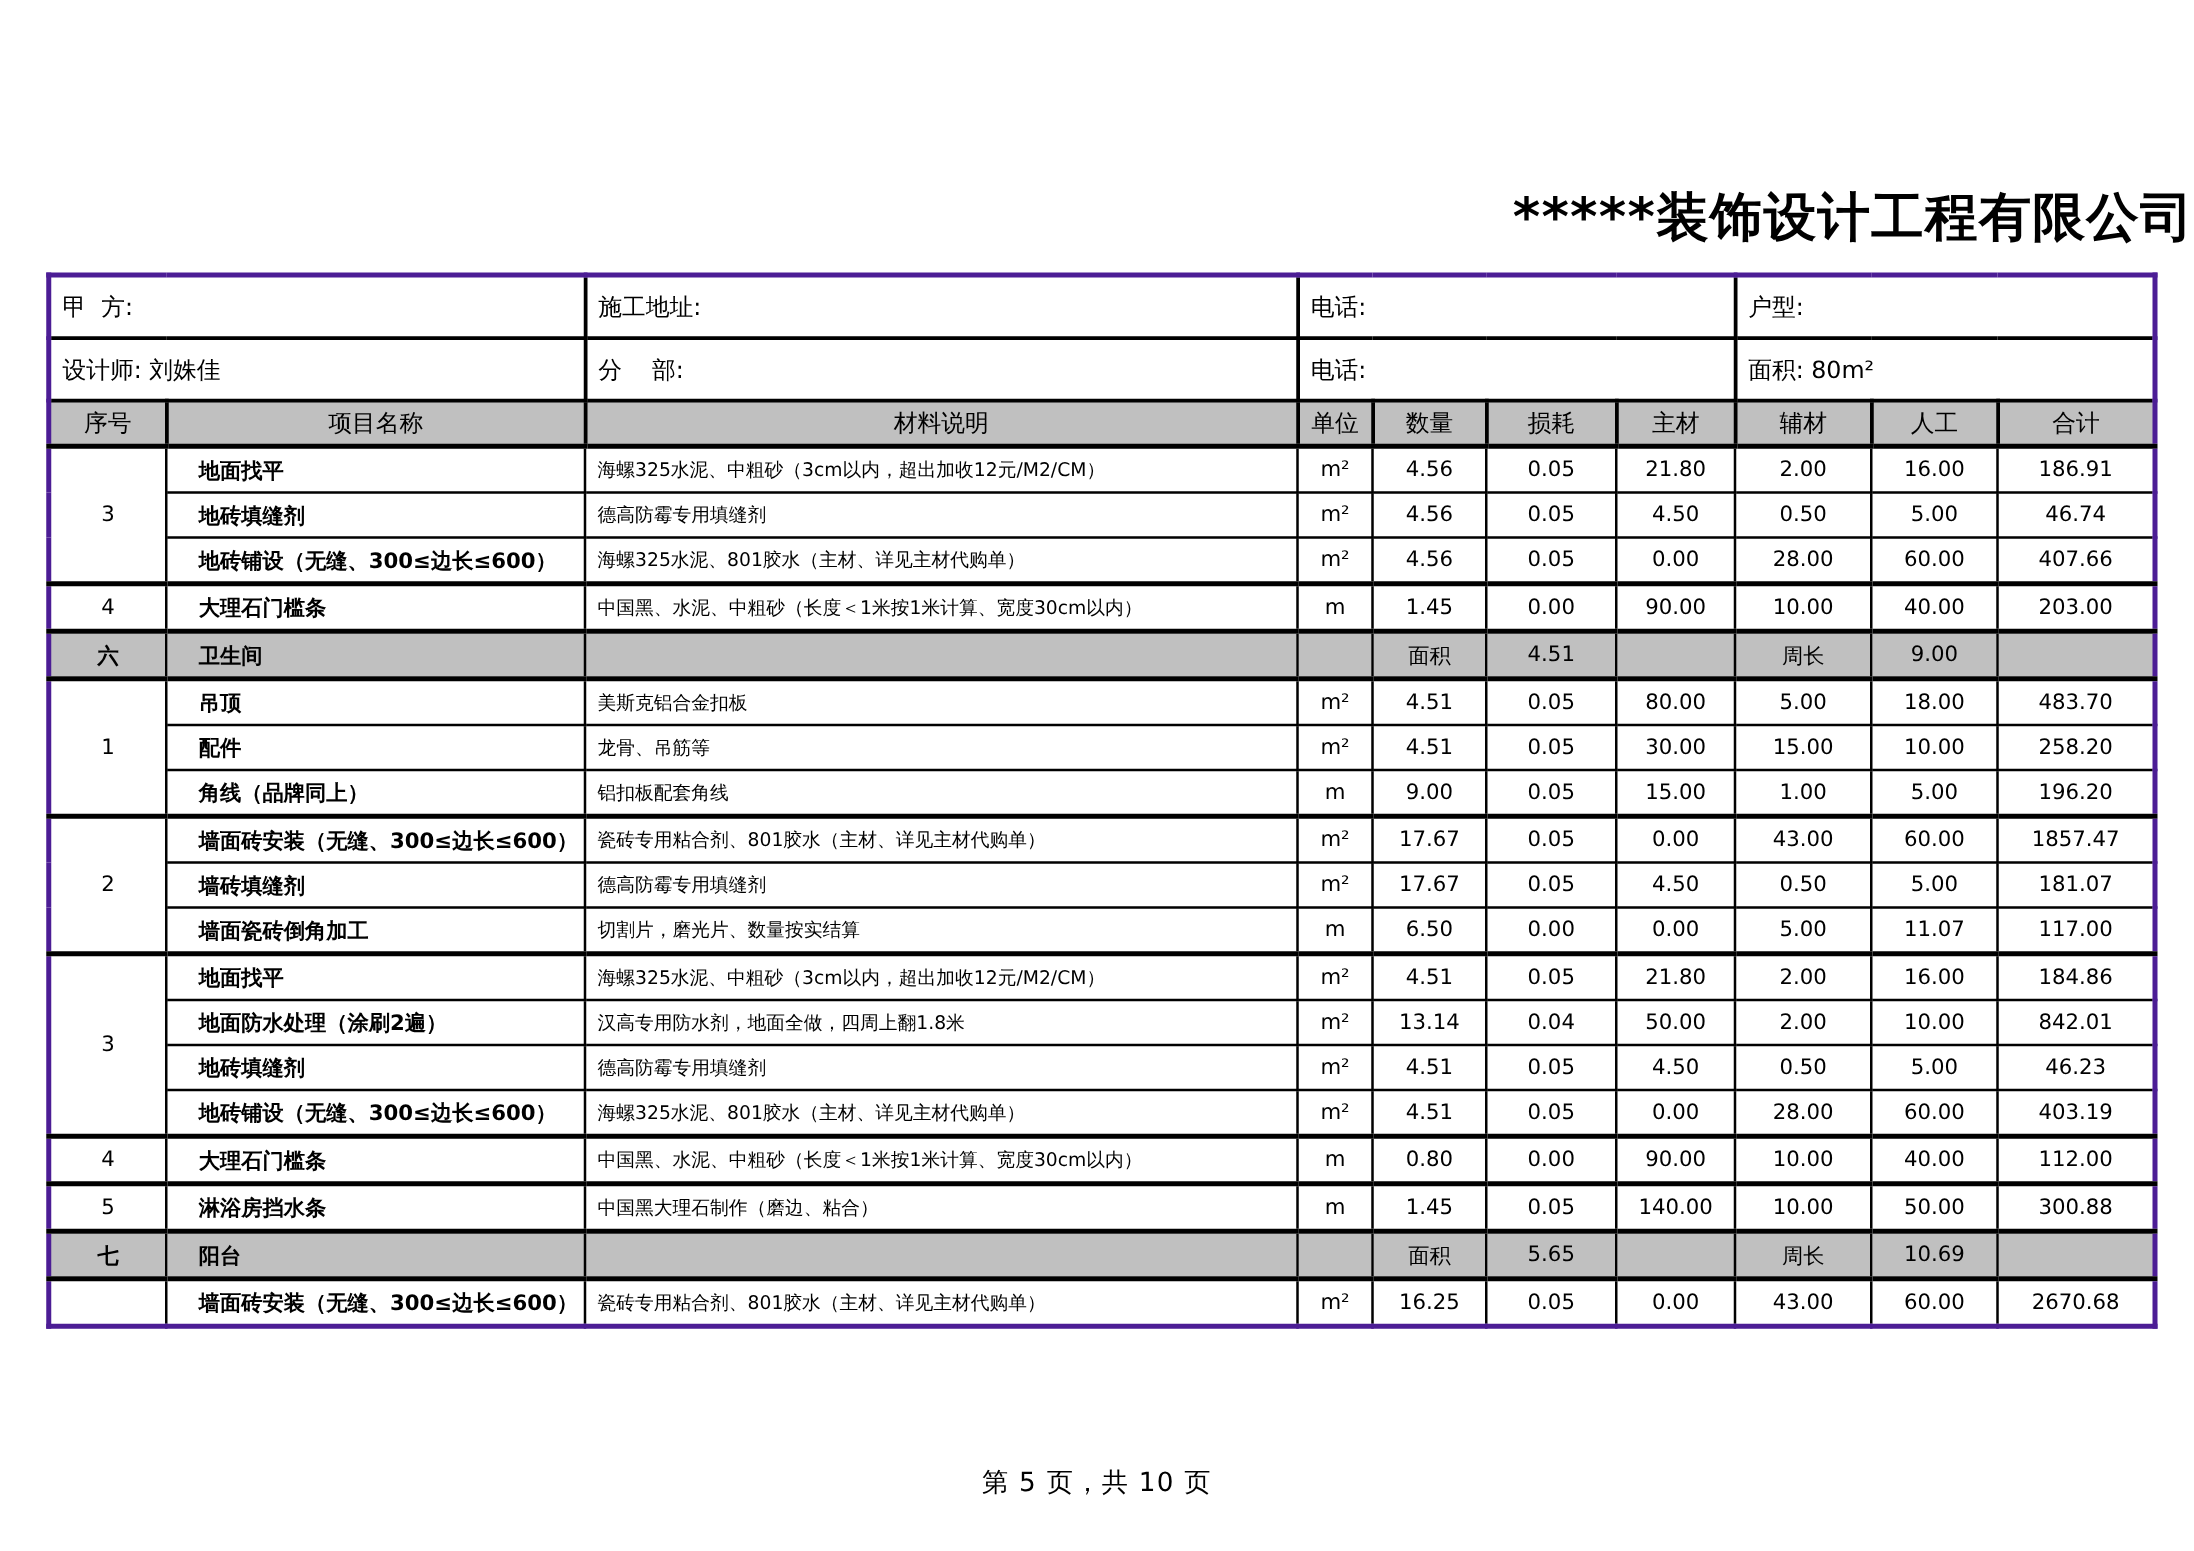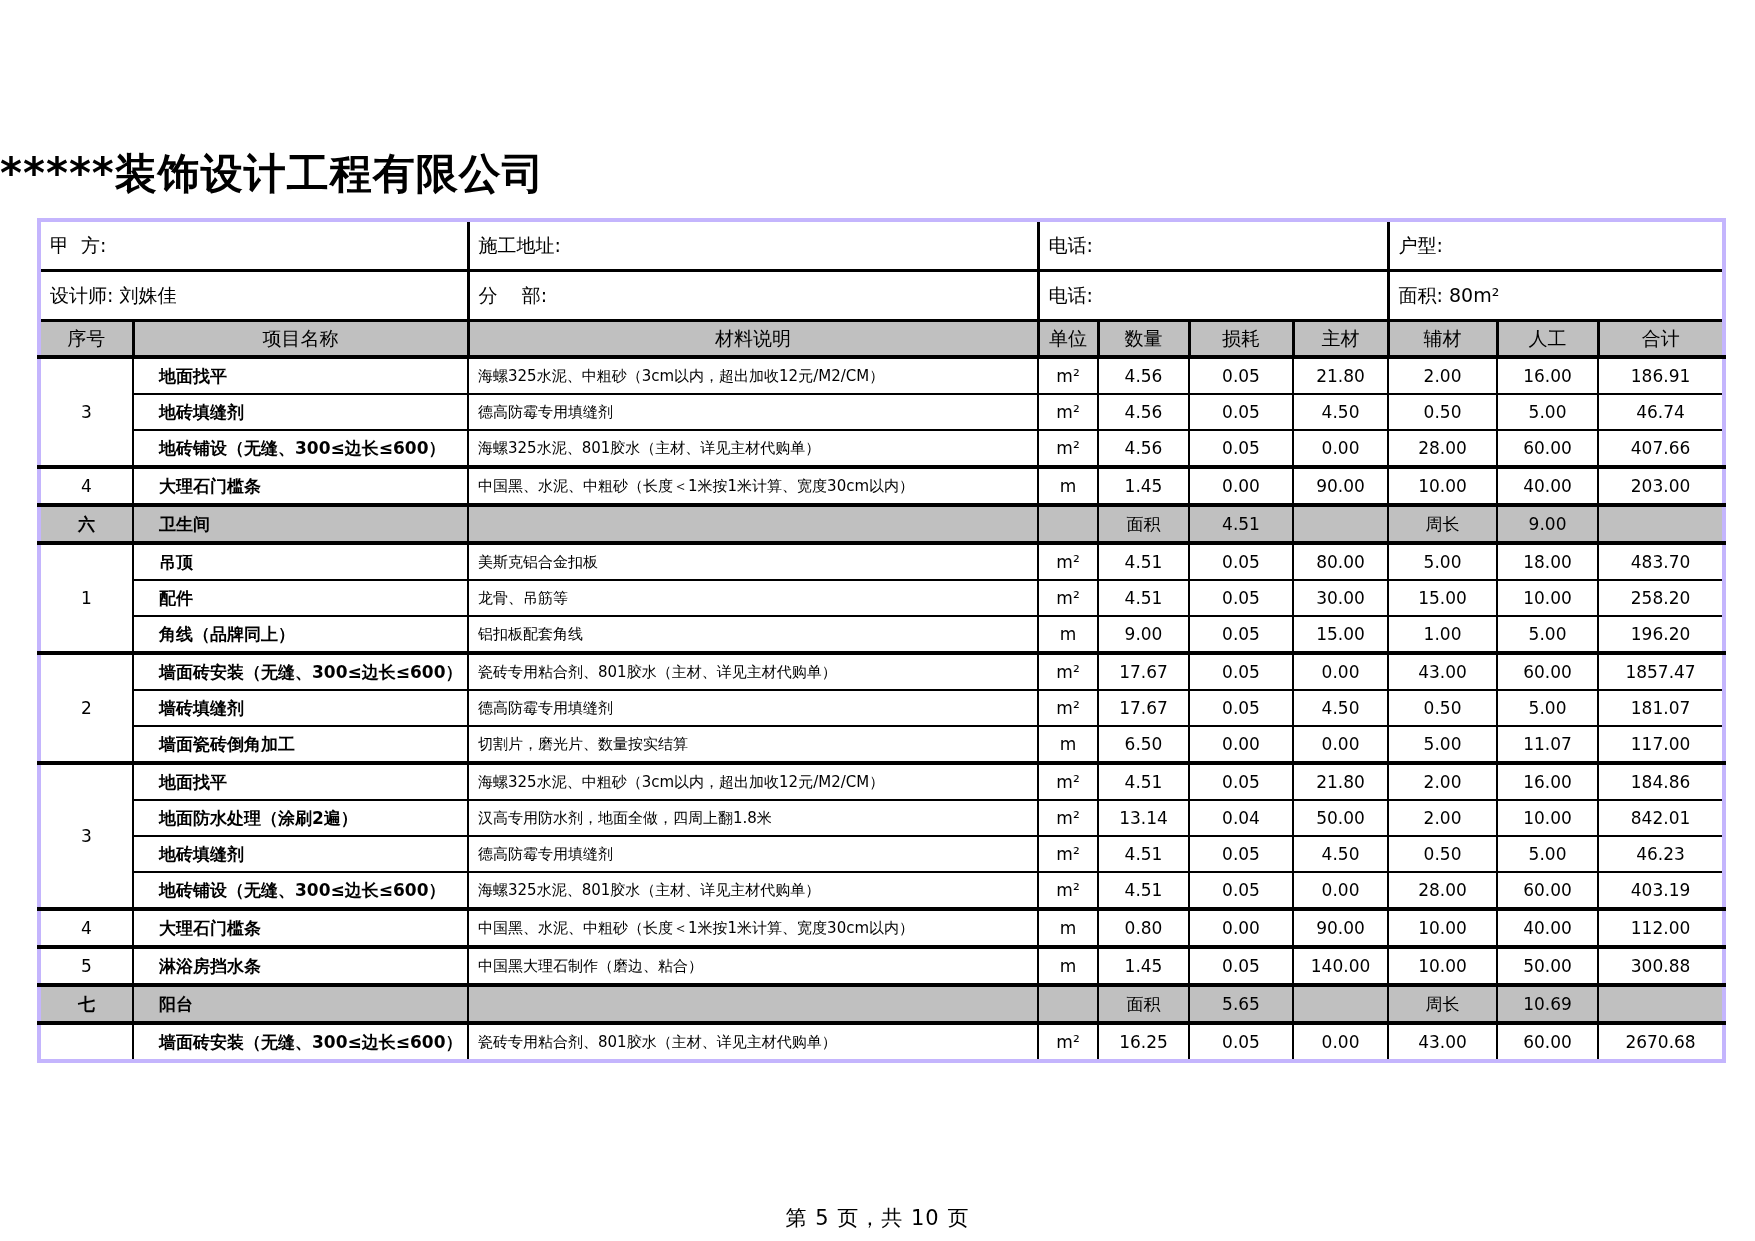--- a/index.html
+++ b/index.html
@@ -2,27 +2,27 @@
 <html><head>
 <meta charset="utf-8">
 <style>
   html,body{margin:0;padding:0;}
   body{
     width:1755px;height:1241px;position:relative;background:#ffffff;
     font-family:"DejaVu Sans","Liberation Sans",sans-serif;color:#000;
     -webkit-font-smoothing:none;
   }
   .page-title{
-    position:absolute;top:146px;left:0;width:1755px;text-align:left;
+    position:absolute;top:146px;left:0;width:1755px;text-align:right;
     font-size:42px;font-weight:700;letter-spacing:1px;
   }
   .sheet{position:absolute;left:37px;top:218px;width:1685px;}
   table.estimate{
     border-collapse:collapse;table-layout:fixed;width:1685px;
-    border:4px solid #c4b5fd;
+    border:4px solid #4c1d95;
   }
   
   tr.info td{
     border:3px solid #000;height:47px;font-size:19px;
     text-align:left;padding:0 0 0 9px;vertical-align:middle;white-space:pre;
   }
   
   tr.cols th{
     border:3px solid #000;background:#c0c0c0;height:33px;
     font-size:19px;font-weight:400;text-align:center;vertical-align:middle;
@@ -35,21 +35,21 @@
   }
   td.c-name{text-align:left;padding-left:25px;font-weight:700;font-size:17px;}
   td.c-mat{text-align:left;padding-left:9px;font-size:15px;}
   td.c-seq{font-weight:400;}
   tr.thick td{border-top:4px solid #000;}
   tr.section td{background:#c0c0c0;}
   tr.section td.c-name{font-weight:700;}
   tr.section td.c-seq{font-weight:700;}
   .page-footer{
     position:absolute;top:1172px;left:0;width:1755px;text-align:center;
-    font-size:21px;letter-spacing:1px;margin-top:32px;
+    font-size:21px;letter-spacing:1px;
   }
 </style>
 </head>
 <body>
 
 <div class="page-title">*****装饰设计工程有限公司</div>
 
 <div class="sheet">
   <table class="estimate">
     <colgroup id="cols">

